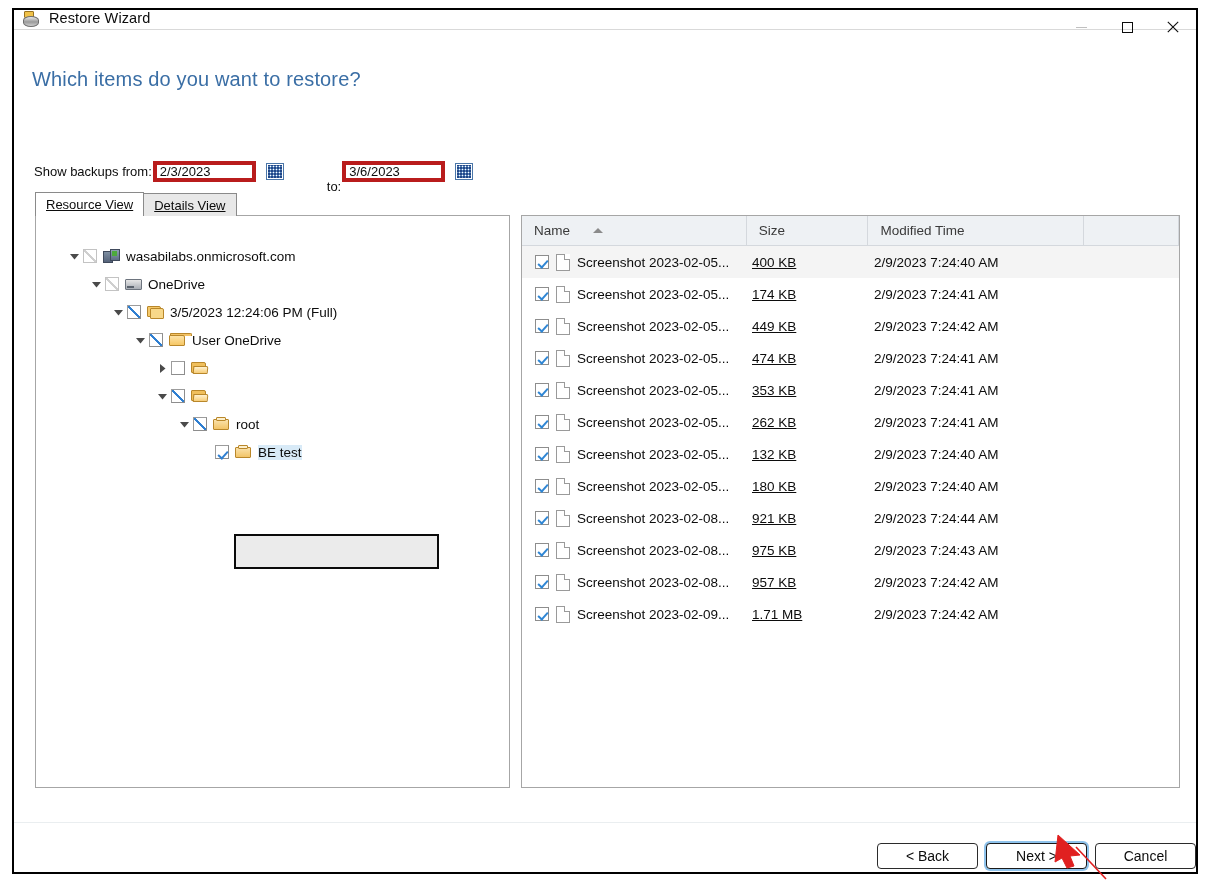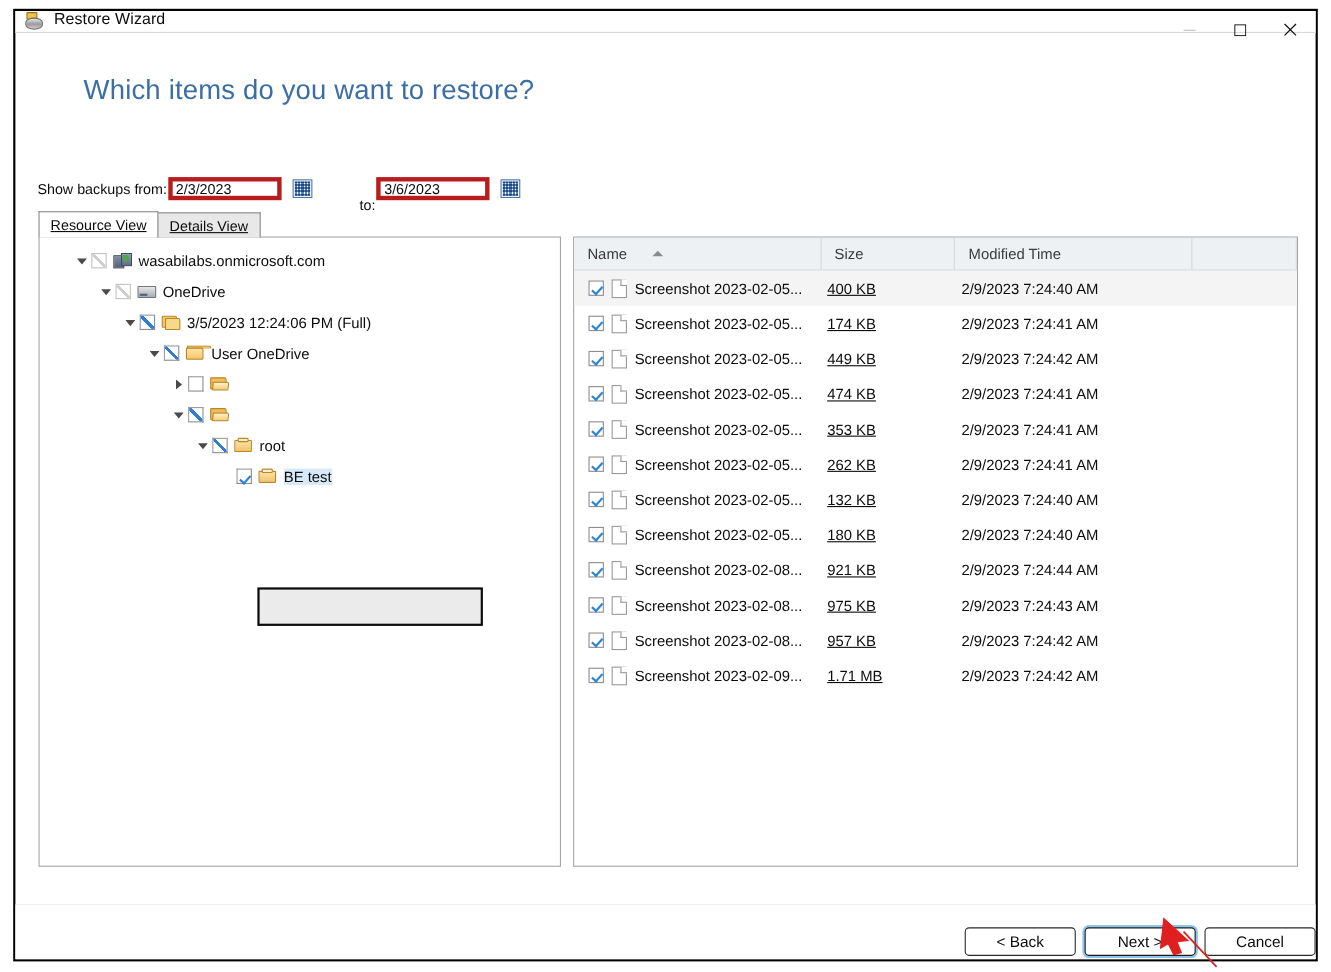--- a/index.html
+++ b/index.html
@@ -63,26 +63,25 @@
     display: flex; height: 34px;
   }
   .winbtn svg { display: block; }
   .minimize-bar {
     width: 11px; height: 1px; background: #c0c0c0;
   }
 
   
   #heading {
     position: absolute; left: 18px; top: 58px;
-    font-size: 25px;
+    font-size: 20px;
     font-weight: 400;
     color: #3a6ea5;
     letter-spacing: .15px;
     white-space: nowrap;
-    margin-left: 44px;
   }
 
   
   #date-row {
     position: absolute; left: 20px; top: 150px;
     height: 22px;
     display: flex; align-items: center;
     font-size: 13px; color: #0c0c0c;
   }
   #date-row .lbl { white-space: nowrap; }
@@ -152,21 +151,21 @@
   }
   #list-panel {
     position: absolute; left: 507px; top: 205px;
     width: 659px; height: 573px;
     background: #ffffff;
     border: 1px solid #a6a6a6;
     overflow: hidden;
   }
 
   
-  #tree { position: absolute; left: 0; top: 7px; width: 100%; }
+  #tree { position: absolute; left: 0; top: 26px; width: 100%; }
   .tree-row {
     height: 28px;
     display: flex; align-items: center;
     font-size: 13.5px; color: #0c0c0c;
     white-space: nowrap;
   }
   .twisty {
     width: 16px; height: 16px;
     flex: 0 0 auto;
     display: flex; align-items: center; justify-content: center;

